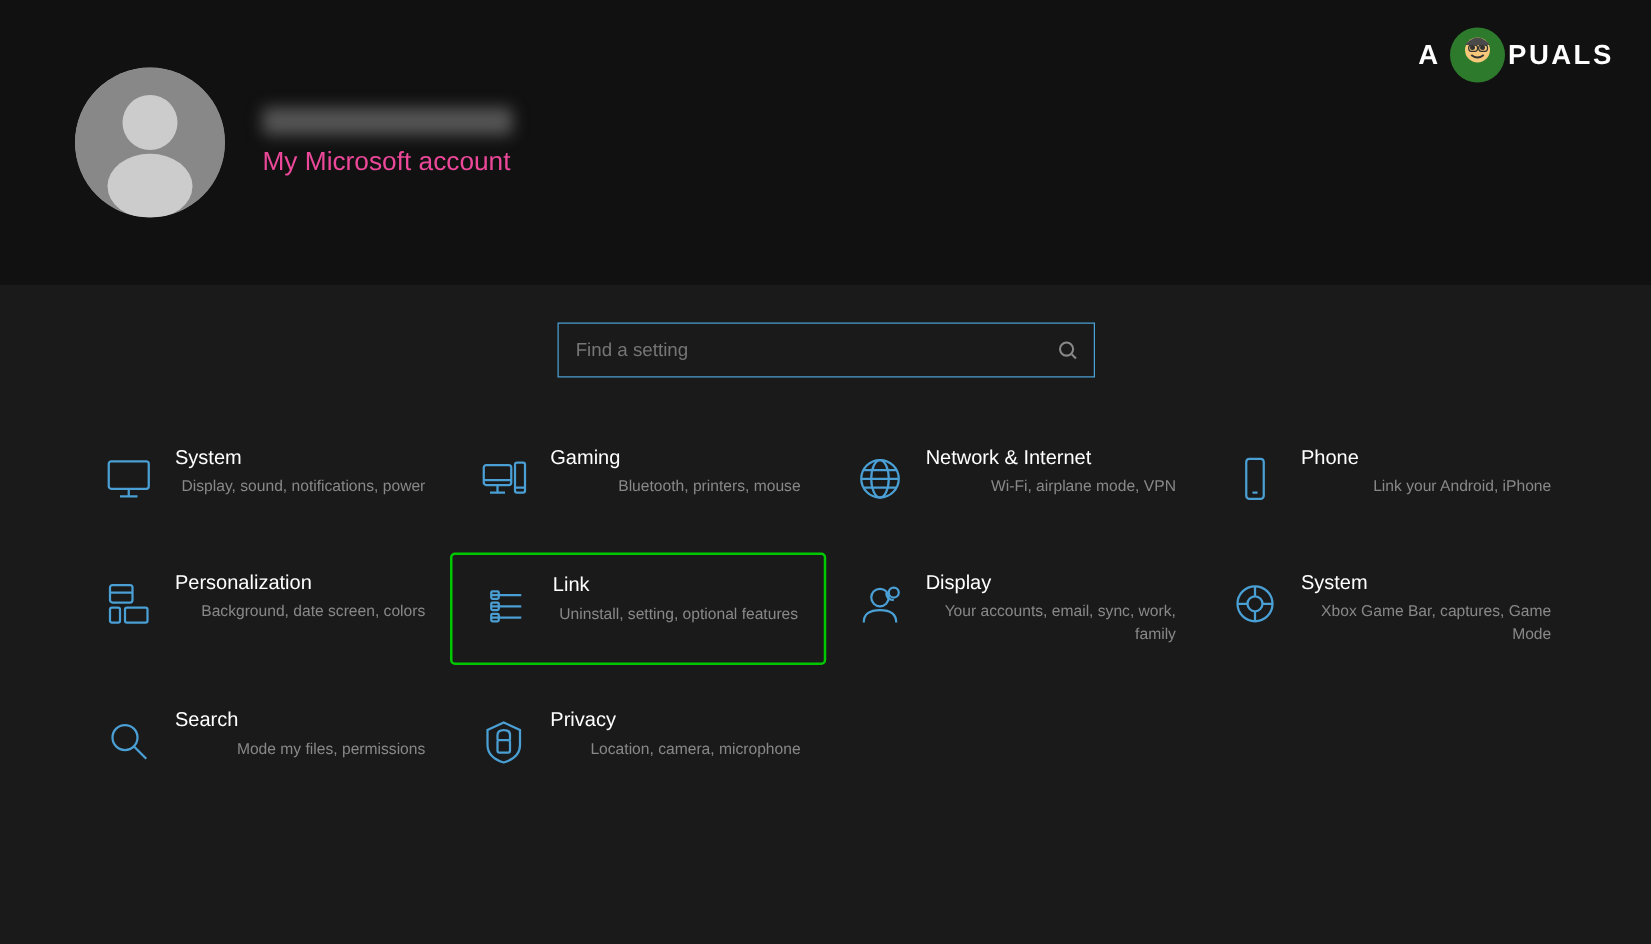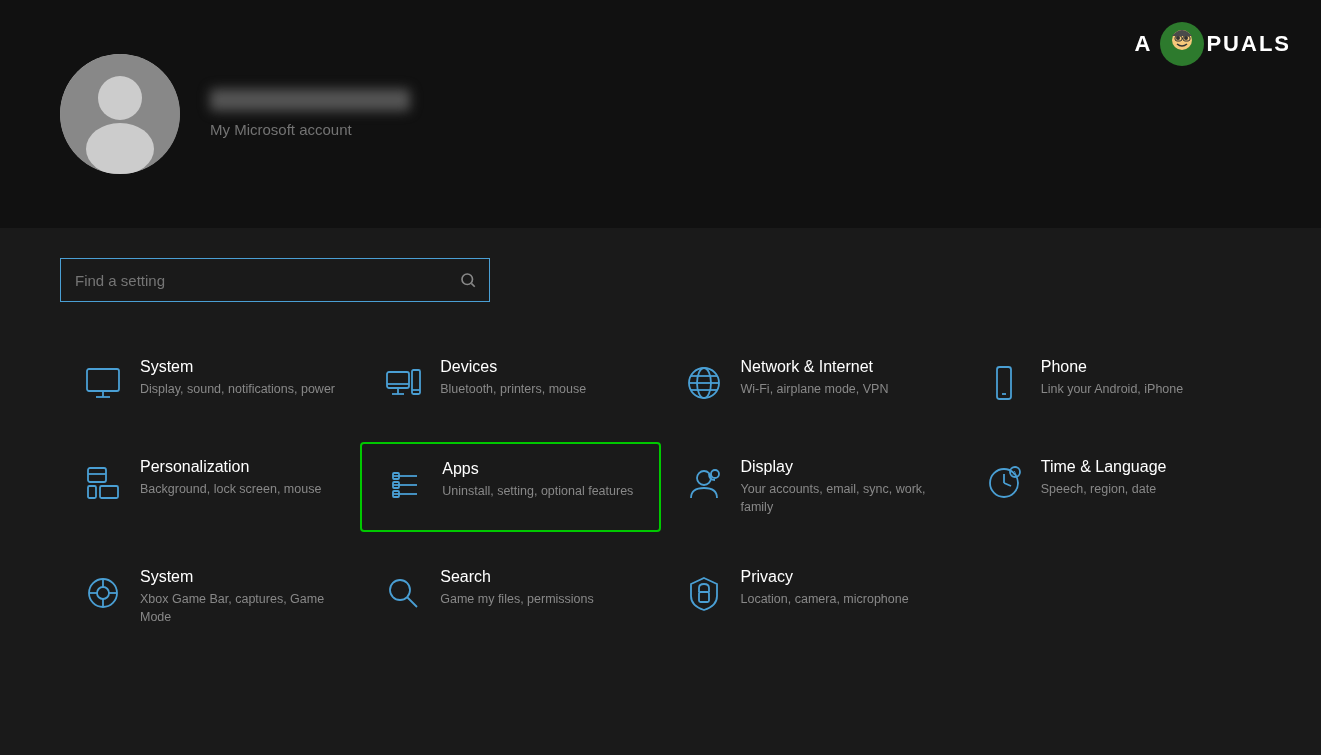--- a/index.html
+++ b/index.html
@@ -68,34 +68,35 @@
     .username-blur {
       width: 200px;
       height: 22px;
       background: #555555;
       border-radius: 4px;
       filter: blur(6px);
       margin-bottom: 10px;
     }
 
     .microsoft-account-link {
-      color: #737373;
-      font-size: 15px;
+      color: #ec4899;
+      font-size: 21px;
       text-decoration: none;
       cursor: pointer;
     }
 
     
     .main-content {
       padding: 30px 60px 20px 60px;
     }
 
     
     .search-container {
       display: flex;
+      justify-content: center;
       margin-bottom: 40px;
     }
 
     .search-box {
       position: relative;
       width: 430px;
     }
 
     .search-input {
       width: 100%;
@@ -174,20 +175,21 @@
       font-size: 16px;
       font-weight: 400;
       color: #ffffff;
       margin-bottom: 5px;
     }
 
     .setting-desc {
       font-size: 12.5px;
       color: #888888;
       line-height: 1.4;
+      text-align: right;
     }
   </style>
 </head>
 <body>
 
 <div class="header">
   <div class="avatar">
     <svg class="avatar-figure" viewBox="0 0 120 120">
       <circle cx="60" cy="60" r="60" fill="#888"></circle>
       <circle cx="60" cy="44" r="22" fill="#cccccc"></circle>
@@ -253,21 +255,21 @@
           <svg viewBox="0 0 38 38" fill="none" stroke="#4a9fd4" stroke-width="1.8">
     <rect x="3" y="8" width="22" height="16" rx="2"></rect>
     <rect x="28" y="6" width="8" height="24" rx="1.5"></rect>
     <line x1="28" y1="26" x2="36" y2="26"></line>
     <line x1="3" y1="20" x2="25" y2="20"></line>
     <line x1="14" y1="24" x2="14" y2="30"></line>
     <line x1="8" y1="30" x2="20" y2="30"></line>
   </svg>
         </div>
         <div class="setting-text">
-          <div class="setting-title">Devices</div>
+          <div class="setting-title">Gaming</div>
           <div class="setting-desc">Bluetooth, printers, mouse</div>
         </div>
       </div>
       <div class="setting-item">
         <div class="setting-icon">
           <svg viewBox="0 0 38 38" fill="none" stroke="#4a9fd4" stroke-width="1.8">
     <circle cx="19" cy="19" r="15"></circle>
     <ellipse cx="19" cy="19" rx="7" ry="15"></ellipse>
     <line x1="4" y1="19" x2="34" y2="19"></line>
     <line x1="6" y1="12" x2="32" y2="12"></line>
@@ -295,66 +297,51 @@
         <div class="setting-icon">
           <svg viewBox="0 0 38 38" fill="none" stroke="#4a9fd4" stroke-width="1.8">
     <rect x="4" y="4" width="18" height="14" rx="2"></rect>
     <line x1="4" y1="10" x2="22" y2="10"></line>
     <rect x="4" y="22" width="8" height="12" rx="1.5"></rect>
     <rect x="16" y="22" width="18" height="12" rx="1.5"></rect>
   </svg>
         </div>
         <div class="setting-text">
           <div class="setting-title">Personalization</div>
-          <div class="setting-desc">Background, lock screen, mouse</div>
+          <div class="setting-desc">Background, date screen, colors</div>
         </div>
       </div>
       <div class="setting-item highlighted">
         <div class="setting-icon">
           <svg viewBox="0 0 38 38" fill="none" stroke="#4a9fd4" stroke-width="1.8">
     <line x1="7" y1="10" x2="31" y2="10"></line>
     <line x1="7" y1="19" x2="31" y2="19"></line>
     <line x1="7" y1="28" x2="31" y2="28"></line>
     <rect x="7" y="7" width="6" height="6" rx="1"></rect>
     <rect x="7" y="16" width="6" height="6" rx="1"></rect>
     <rect x="7" y="25" width="6" height="6" rx="1"></rect>
   </svg>
         </div>
         <div class="setting-text">
-          <div class="setting-title">Apps</div>
+          <div class="setting-title">Link</div>
           <div class="setting-desc">Uninstall, setting, optional features</div>
         </div>
       </div>
       <div class="setting-item">
         <div class="setting-icon">
           <svg viewBox="0 0 38 38" fill="none" stroke="#4a9fd4" stroke-width="1.8">
     <circle cx="19" cy="14" r="7"></circle>
     <path d="M6 34 Q6 24 19 24 Q32 24 32 34"></path>
     <circle cx="30" cy="10" r="4"></circle>
     <path d="M24 10 Q24 16 30 16"></path>
   </svg>
         </div>
         <div class="setting-text">
           <div class="setting-title">Display</div>
           <div class="setting-desc">Your accounts, email, sync, work, family</div>
-        </div>
-      </div>
-      <div class="setting-item">
-        <div class="setting-icon">
-          <svg viewBox="0 0 38 38" fill="none" stroke="#4a9fd4" stroke-width="1.8">
-    <circle cx="19" cy="19" r="14"></circle>
-    <line x1="19" y1="10" x2="19" y2="19"></line>
-    <line x1="19" y1="19" x2="26" y2="22"></line>
-    <circle cx="30" cy="8" r="5"></circle>
-    <text x="27.5" y="11" font-size="6" fill="#4a9fd4" stroke="none" font-family="Arial">A</text>
-  </svg>
-        </div>
-        <div class="setting-text">
-          <div class="setting-title">Time &amp; Language</div>
-          <div class="setting-desc">Speech, region, date</div>
         </div>
       </div>
       <div class="setting-item">
         <div class="setting-icon">
           <svg viewBox="0 0 38 38" fill="none" stroke="#4a9fd4" stroke-width="1.8">
     <circle cx="19" cy="19" r="14"></circle>
     <circle cx="19" cy="19" r="6"></circle>
     <line x1="5" y1="19" x2="13" y2="19"></line>
     <line x1="25" y1="19" x2="33" y2="19"></line>
     <line x1="19" y1="5" x2="19" y2="13"></line>
@@ -368,21 +355,21 @@
       </div>
       <div class="setting-item">
         <div class="setting-icon">
           <svg viewBox="0 0 38 38" fill="none" stroke="#4a9fd4" stroke-width="1.8">
     <circle cx="16" cy="16" r="10"></circle>
     <line x1="23" y1="23" x2="33" y2="33"></line>
   </svg>
         </div>
         <div class="setting-text">
           <div class="setting-title">Search</div>
-          <div class="setting-desc">Game my files, permissions</div>
+          <div class="setting-desc">Mode my files, permissions</div>
         </div>
       </div>
       <div class="setting-item">
         <div class="setting-icon">
           <svg viewBox="0 0 38 38" fill="none" stroke="#4a9fd4" stroke-width="1.8">
     <path d="M19 4 L32 10 L32 22 Q32 32 19 36 Q6 32 6 22 L6 10 Z"></path>
     <rect x="14" y="18" width="10" height="10" rx="1.5"></rect>
     <path d="M14 18 L14 14 Q14 10 19 10 Q24 10 24 14 L24 18"></path>
   </svg>
         </div>

